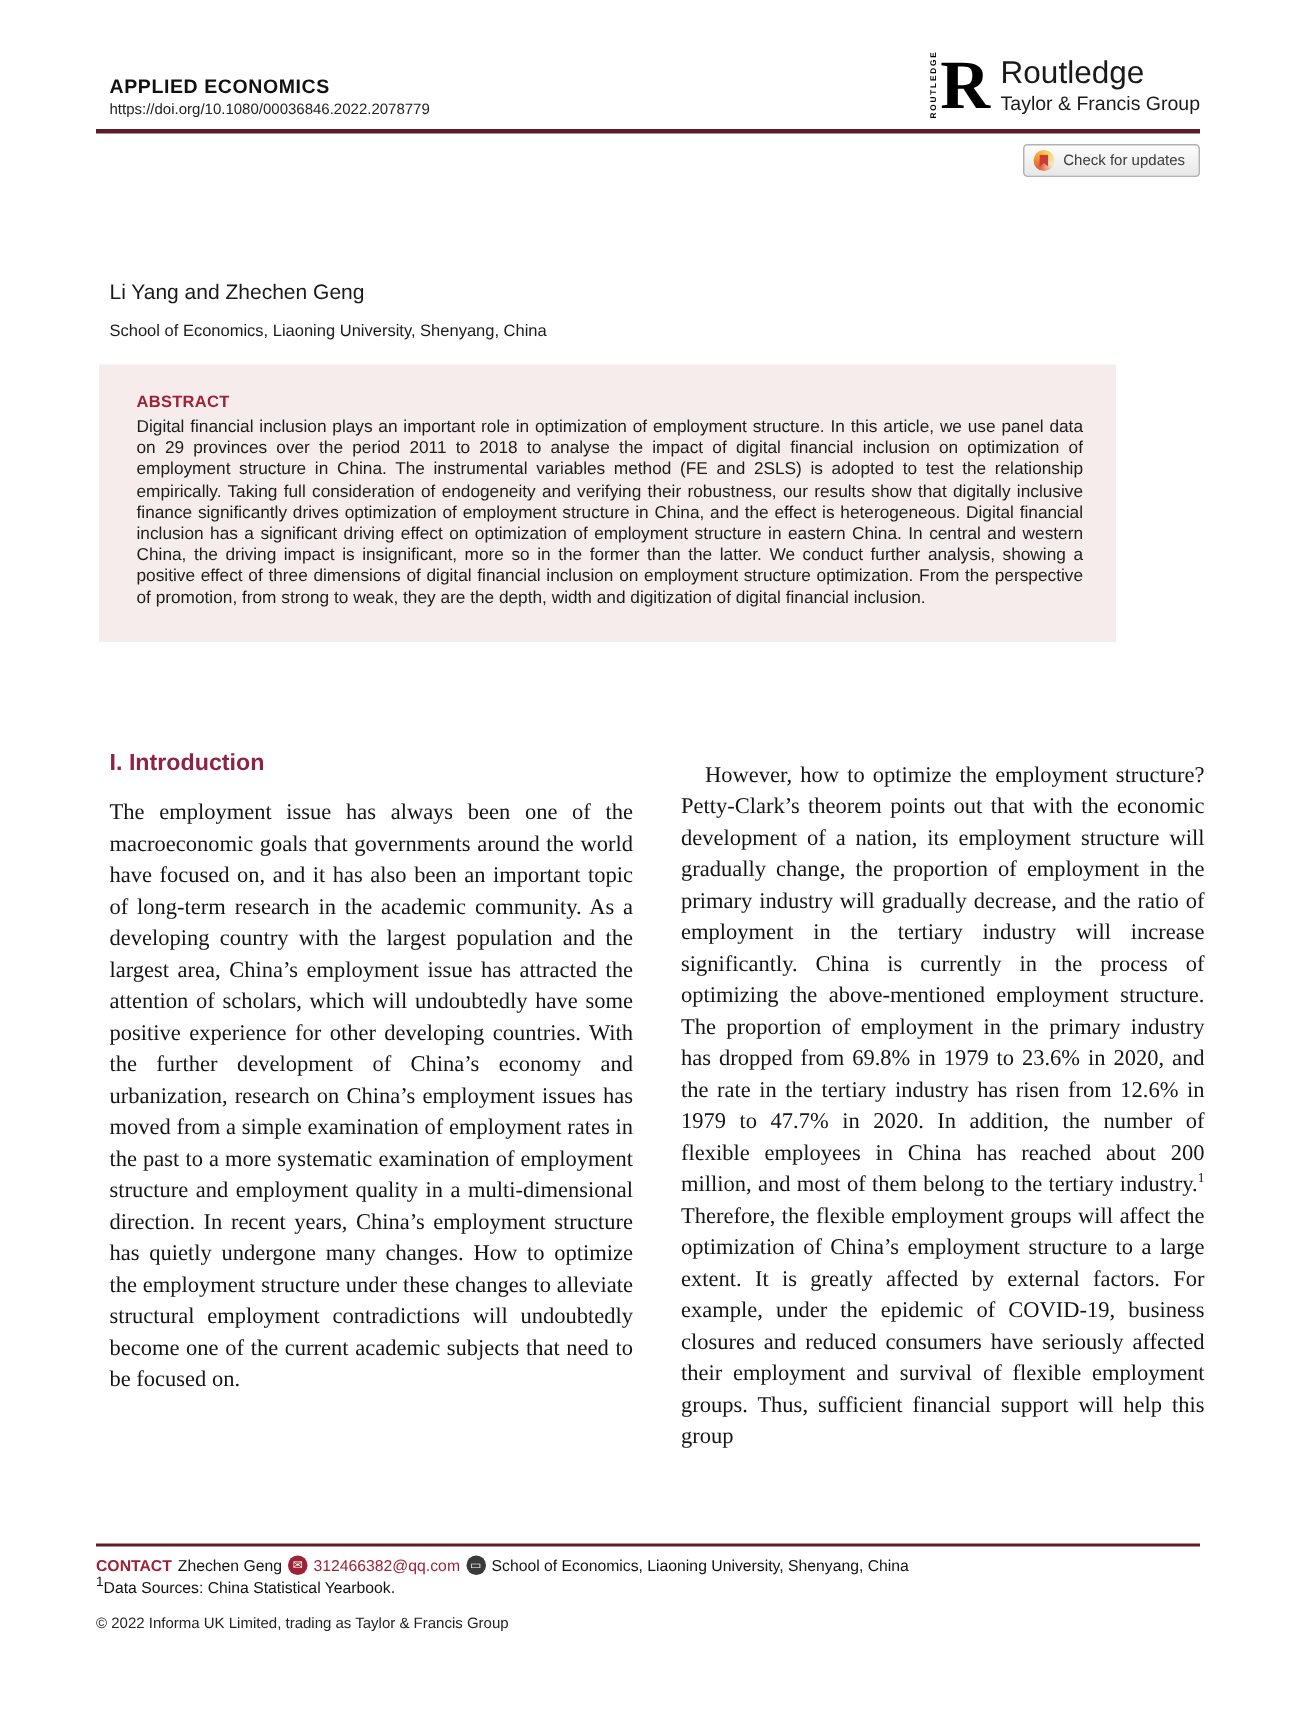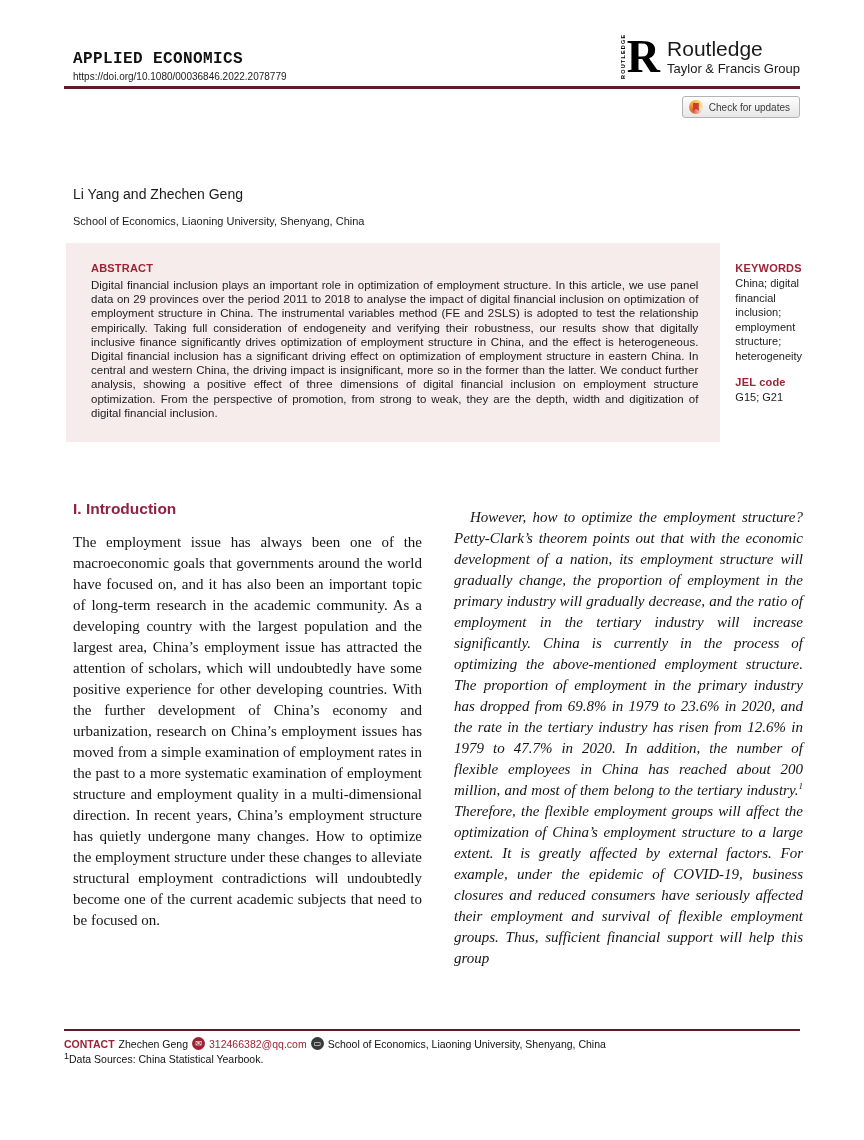--- a/index.html
+++ b/index.html
@@ -9,21 +9,21 @@
     width: 864px;
     height: 1140px;
     margin: 0 auto;
     background: #ffffff;
     font-family: "Liberation Sans", sans-serif;
     color: #1a1a1a;
     overflow: hidden;
   }
   
   .journal-meta { position: absolute; left: 73px; top: 50px; }
-  .journal-name { font-size: 16px; font-weight: bold; letter-spacing: 0.4px; color: #111; font-family: Liberation Mono, monospace; }
+  .journal-name { font-size: 13px; font-weight: bold; letter-spacing: 0.4px; color: #111; }
   .doi { display: block; margin-top: 3px; font-size: 10px; color: #222; text-decoration: none; }
   .publisher { position: absolute; right: 64px; top: 33px; display: flex; align-items: center; gap: 7px; }
   .logo-mark { display: flex; align-items: stretch; height: 48px; }
   .logo-vertical {
     writing-mode: vertical-rl; transform: rotate(180deg);
     font-size: 5.5px; font-weight: bold; letter-spacing: 1.2px;
     color: #000; line-height: 1; padding-top: 2px;
   }
   .logo-r {
     font-family: "Liberation Serif", serif; font-weight: 700;
@@ -68,21 +68,21 @@
   .side-col { flex: 1; padding-top: 19px; }
   .side-text { margin-top: 2px; font-size: 11px; line-height: 14.5px; color: #1c1c1c; }
   .side-block + .side-block { margin-top: 13px; }
   
   .body-columns { position: absolute; left: 73px; top: 498px; width: 730px; display: flex; gap: 32px; }
   .col { width: 357px; font-family: "Liberation Serif", serif; font-size: 15px; line-height: 21px; text-align: justify; color: #141414; }
   .section-heading {
     font-family: "Liberation Sans", sans-serif;
     font-size: 15.5px; font-weight: bold; color: #8e2443; margin-bottom: 13px;
   }
-  .col.right { padding-top: 9px; font-style: italic; }
+  .col.right { padding-top: 9px; }
   .col.right p { text-indent: 16px; }
   sup { font-size: 9px; vertical-align: super; line-height: 0; }
   
   .footer { position: absolute; left: 64px; right: 64px; top: 1029px; }
   .footer-rule { height: 2px; background: #5e1c28; }
   .contact-line { margin-top: 6px; font-size: 10.5px; display: flex; align-items: center; flex-wrap: wrap; gap: 4px; color: #111; }
   .contact-label { font-weight: bold; color: #9d2235; }
   .icon-circle {
     display: inline-flex; align-items: center; justify-content: center;
     width: 13px; height: 13px; border-radius: 50%; color: #fff; font-size: 8px; line-height: 1;
@@ -122,30 +122,20 @@
   </div>
 
   <div class="byline">Li Yang and Zhechen Geng</div>
   <div class="affiliation">School of Economics, Liaoning University, Shenyang, China</div>
 
   <div class="abstract-row">
     <div class="abstract-box">
       <div class="mini-label">ABSTRACT</div>
       <div class="abstract-text">Digital financial inclusion plays an important role in optimization of employment structure. In this article, we use panel data on 29 provinces over the period 2011 to 2018 to analyse the impact of digital financial inclusion on optimization of employment structure in China. The instrumental variables method (FE and 2SLS) is adopted to test the relationship empirically. Taking full consideration of endogeneity and verifying their robustness, our results show that digitally inclusive finance significantly drives optimization of employment structure in China, and the effect is heterogeneous. Digital financial inclusion has a significant driving effect on optimization of employment structure in eastern China. In central and western China, the driving impact is insignificant, more so in the former than the latter. We conduct further analysis, showing a positive effect of three dimensions of digital financial inclusion on employment structure optimization. From the perspective of promotion, from strong to weak, they are the depth, width and digitization of digital financial inclusion.</div>
     </div>
-    <div class="side-col">
-      <div class="side-block">
-        <div class="mini-label">KEYWORDS</div>
-        <div class="side-text">China; digital financial inclusion; employment structure; heterogeneity</div>
-      </div>
-      <div class="side-block">
-        <div class="mini-label">JEL code</div>
-        <div class="side-text">G15; G21</div>
-      </div>
-    </div>
   </div>
 
   <div class="body-columns">
     <div class="col left">
       <h2 class="section-heading">I.  Introduction</h2>
       <p>The employment issue has always been one of the macroeconomic goals that governments around the world have focused on, and it has also been an important topic of long-term research in the academic community. As a developing country with the largest population and the largest area, China’s employment issue has attracted the attention of scholars, which will undoubtedly have some positive experience for other developing countries. With the further development of China’s economy and urbanization, research on China’s employment issues has moved from a simple examination of employment rates in the past to a more systematic examination of employment structure and employment quality in a multi-dimensional direction. In recent years, China’s employment structure has quietly undergone many changes. How to optimize the employment structure under these changes to alleviate structural employment contradictions will undoubtedly become one of the current academic subjects that need to be focused on.</p>
     </div>
     <div class="col right">
       <p><span>However, how to optimize the employment structure? Petty-Clark’s theorem points out that with the economic development of a nation, its employment structure will gradually change, the proportion of employment in the primary industry will gradually decrease, and the ratio of employment in the tertiary industry will increase significantly. China is currently in the process of optimizing the above-mentioned employment structure. The proportion of employment in the primary industry has dropped from 69.8% in 1979 to 23.6% in 2020, and the rate in the tertiary industry has risen from 12.6% in 1979 to 47.7% in 2020. In addition, the number of flexible employees in China has reached about 200 million, and most of them belong to the tertiary industry.</span><sup>1</sup><span> Therefore, the flexible employment groups will affect the optimization of China’s employment structure to a large extent. It is greatly affected by external factors. For example, under the epidemic of COVID-19, business closures and reduced consumers have seriously affected their employment and survival of flexible employment groups. Thus, sufficient financial support will help this group</span></p>
     </div>
@@ -155,15 +145,16 @@
     <div class="footer-rule"></div>
     <div class="contact-line">
       <span class="contact-label">CONTACT</span>
       <span>Zhechen Geng</span>
       <span class="icon-circle icon-red">✉</span>
       <a class="email-link" href="#">312466382@qq.com</a>
       <span class="icon-circle icon-dark">▭</span>
       <span>School of Economics, Liaoning University, Shenyang, China</span>
     </div>
     <div class="footnote-line"><sup>1</sup><span>Data Sources: China Statistical Yearbook.</span></div>
+    <div class="copyright">© 2022 Informa UK Limited, trading as Taylor &amp; Francis Group</div>
   </div>
 
 </div>
 
 </body></html>

